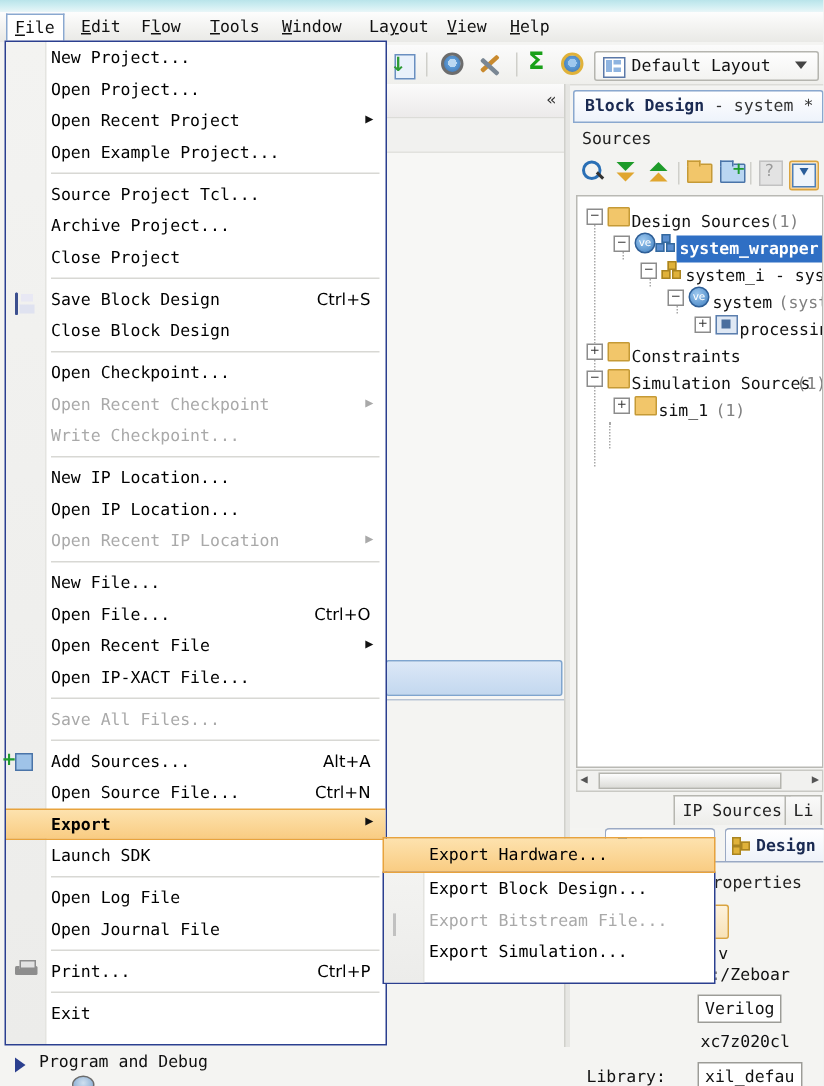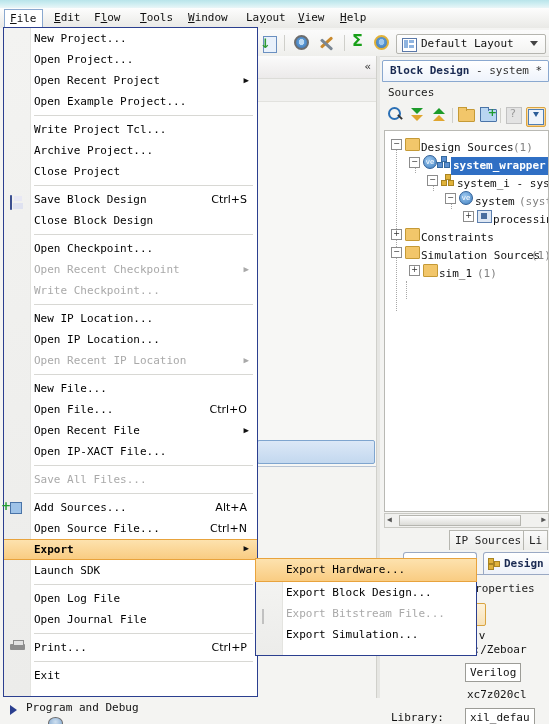--- a/index.html
+++ b/index.html
@@ -278,21 +278,21 @@
         <span>Open Project...</span></div>
       <div class="fmi">
         <span>Open Recent Project</span>
         <span class="arrow">▶</span></div>
       <div class="fmi">
         <span>Open Example Project...</span></div>
 
       <div class="fm-sep"></div>
 
       <div class="fmi">
-        <span>Write Project Tcl...</span></div>
+        <span>Source Project Tcl...</span></div>
       <div class="fmi">
         <span>Archive Project...</span></div>
       <div class="fmi">
         <span>Close Project</span></div>
 
       <div class="fm-sep"></div>
 
       <div class="fmi">
         <span class="fm-ico"><span class="ico-save"></span></span>
         <span>Save Block Design</span>

